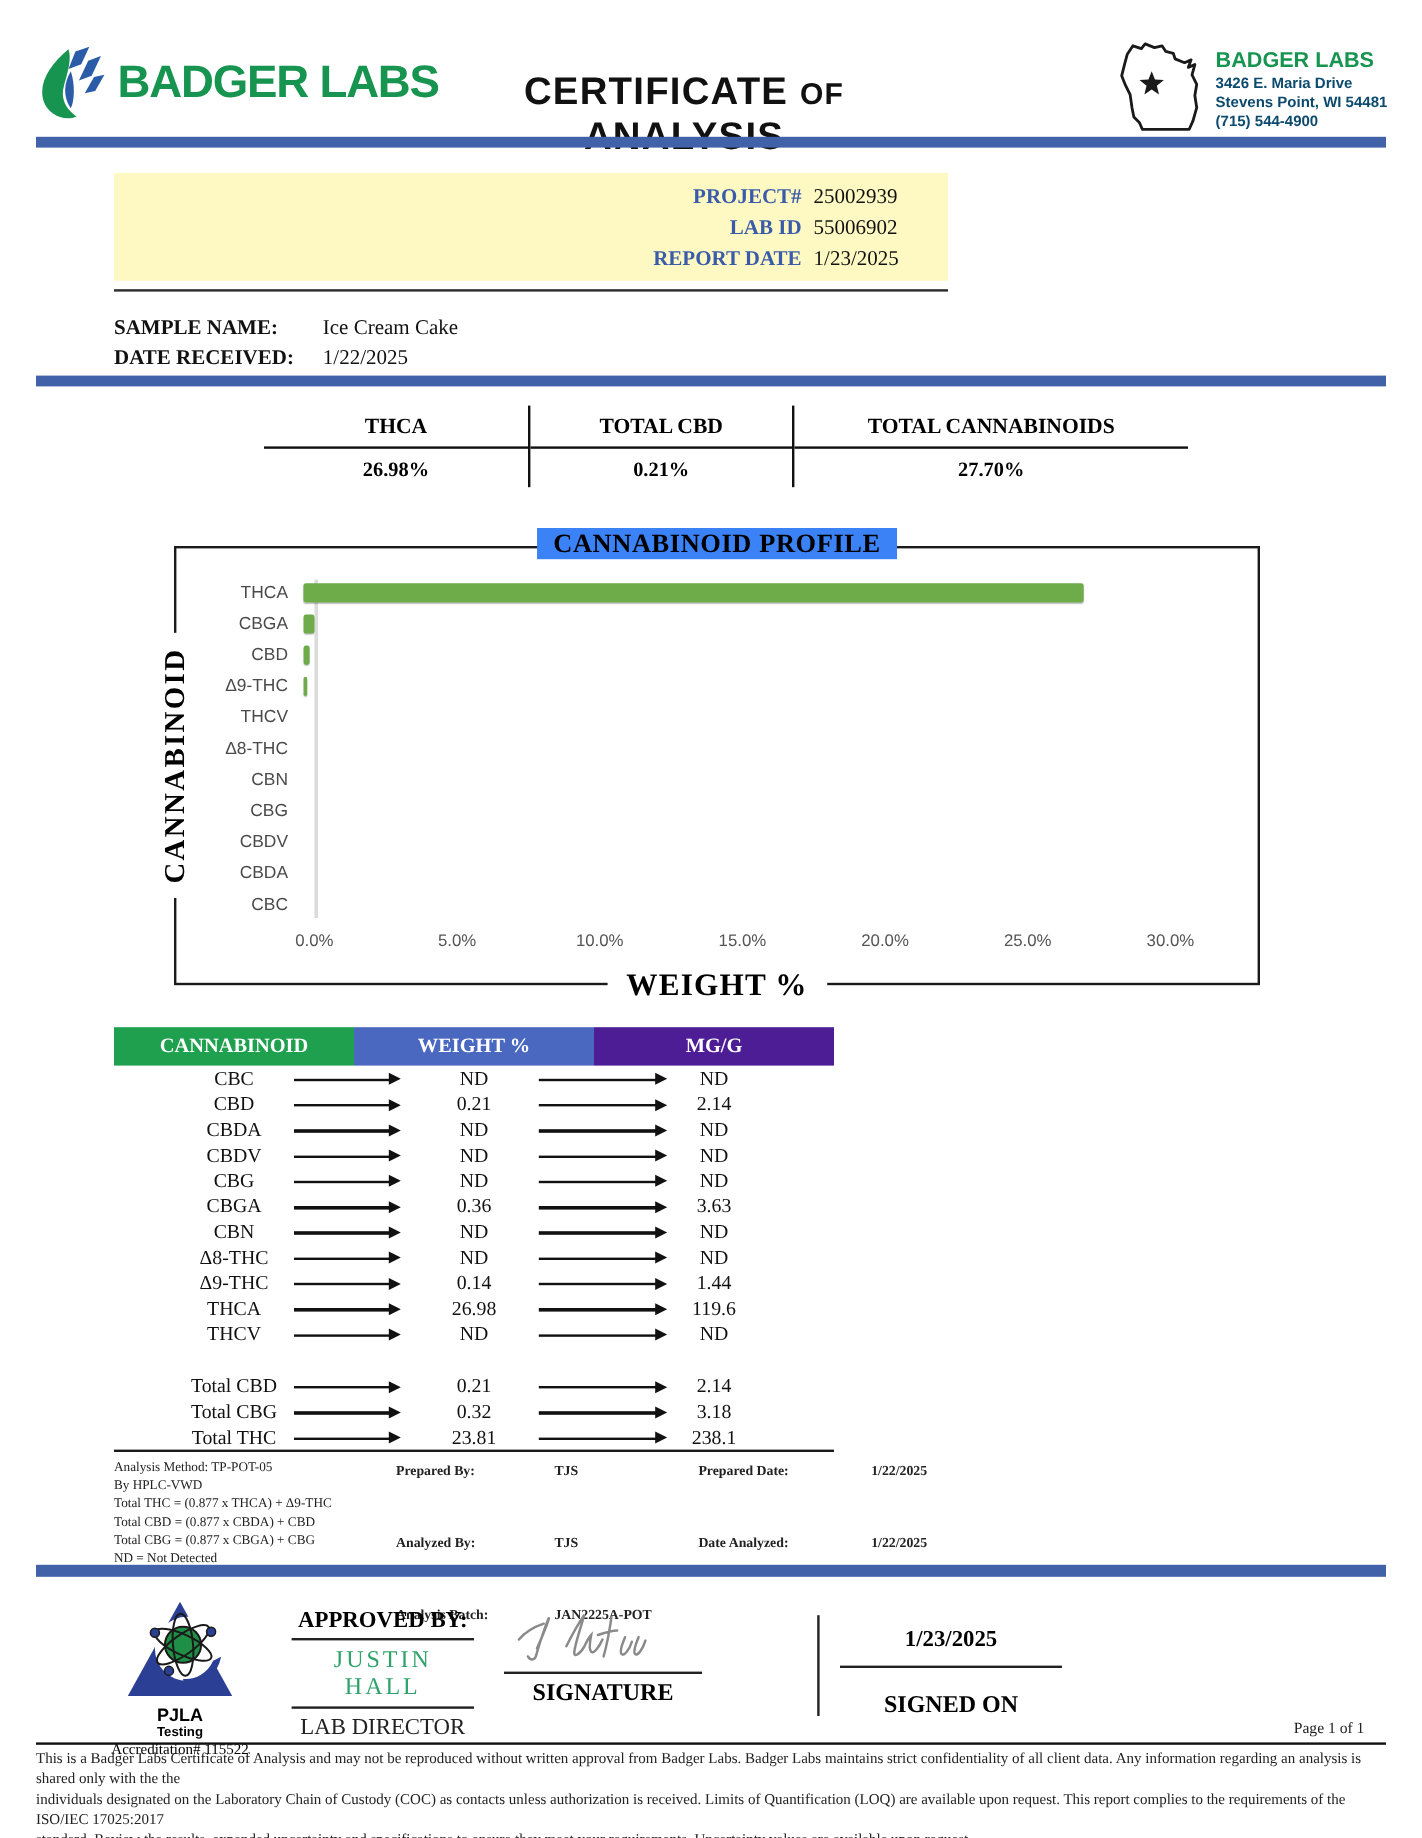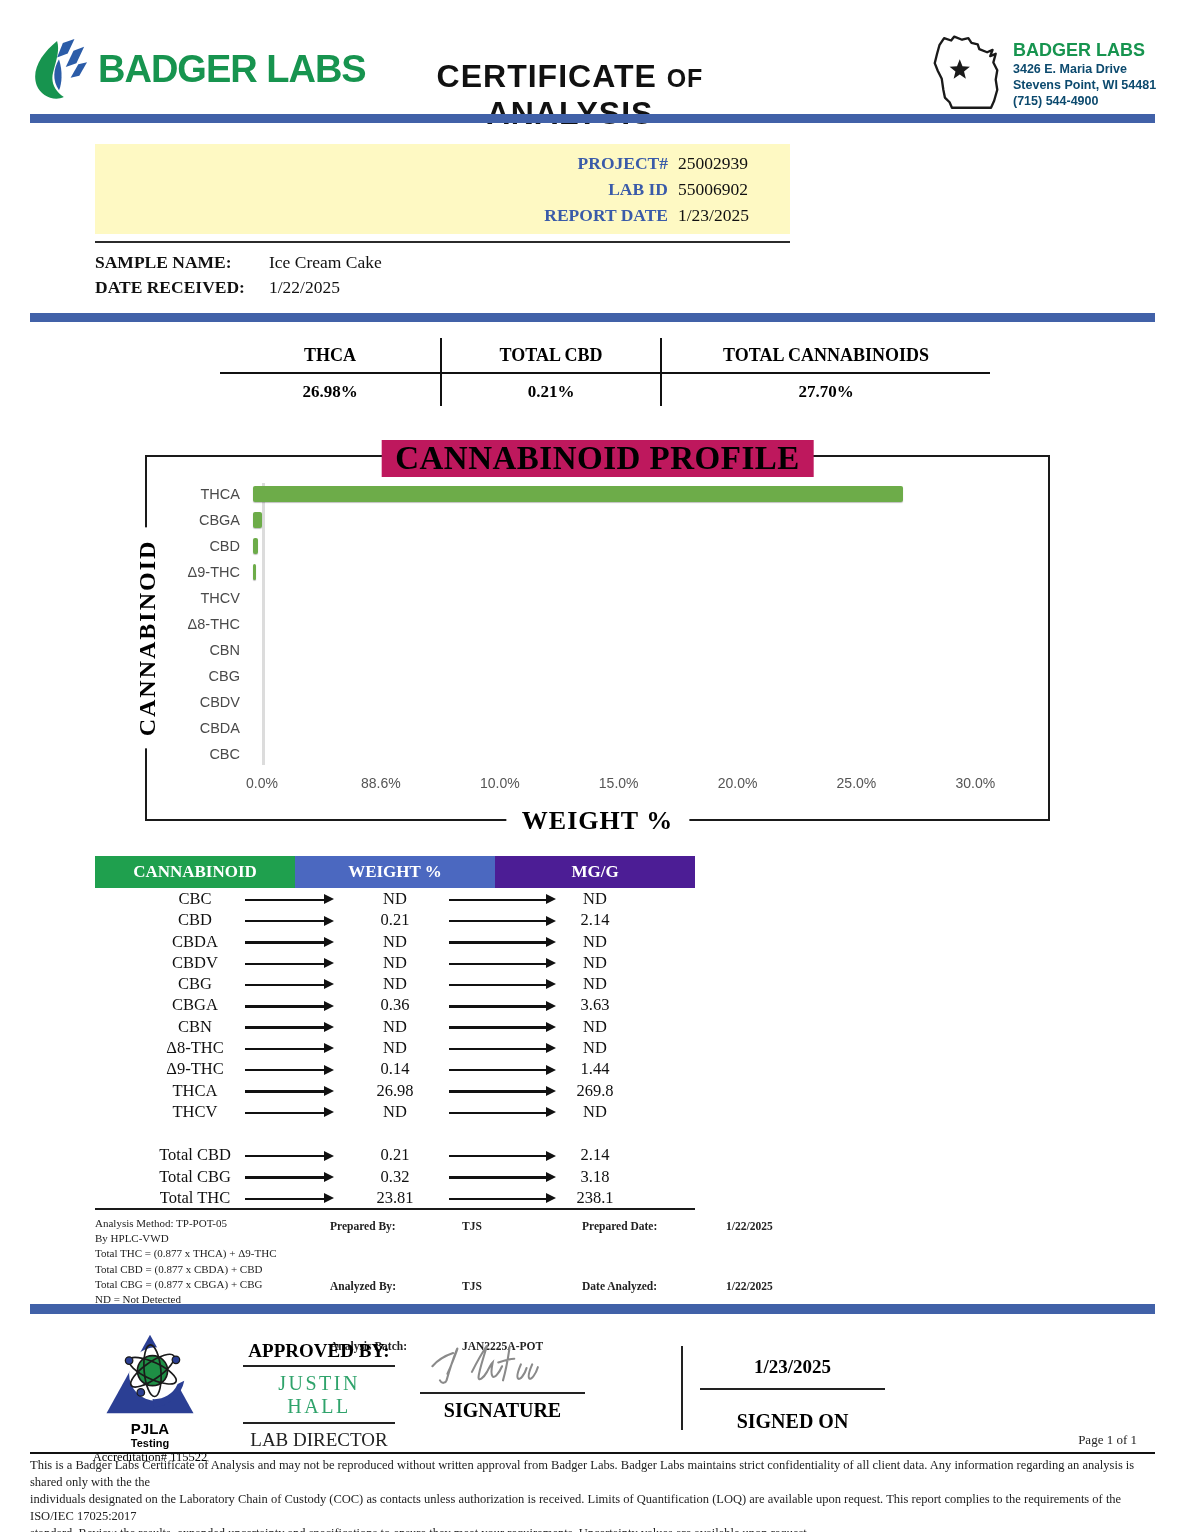--- a/index.html
+++ b/index.html
@@ -25,36 +25,36 @@
   
   .report-block { position:absolute; left:95px; top:140px; width:695px; }
   .report-heading { border-bottom:2.5px solid #2b2b2b; padding-bottom:2px; }
   .rh-accent { color:#3a5ba9; font-weight:bold; font-size:26px; }
   .rh-rest { color:#111; font-weight:bold; font-size:20px; margin-left:8px; }
   .report-fields { background:#fef9c3; margin-top:4px; padding:6px 4px 6px 0; }
   .rfield { display:flex; justify-content:flex-end; align-items:baseline; height:26px; line-height:26px; }
   .rlabel { color:#3a5ba9; font-weight:bold; font-size:17.5px; }
   .rvalue { width:108px; margin-left:10px; font-size:17.5px; color:#111; text-align:left; }
   .report-line2 { border-top:2.5px solid #2b2b2b; margin-top:7px; }
-  .sample-rows { margin-top:7px; }
+  .sample-rows { margin-top:17px; }
   .srow { height:25px; line-height:25px; }
   .slabel { display:inline-block; width:170px; font-weight:bold; font-size:17.5px; color:#111; }
   .svalue { font-size:17.5px; color:#111; }
 
   
   .summary { position:absolute; left:220px; top:338px; width:770px; display:grid; grid-template-columns:220px 220px 330px; }
   .sum-cell { text-align:center; }
   .sum-cell + .sum-cell { border-left:2px solid #111; }
   .sum-label { font-weight:bold; font-size:18px; height:36px; line-height:34px; border-bottom:2px solid #111; }
   .sum-value { font-weight:bold; font-size:17px; height:32px; line-height:36px; }
 
   
   .chart-box { position:absolute; left:145px; top:455px; width:905px; height:366px; border:2px solid #1a1a1a; background:#fff; }
-  .chart-title { position:absolute; top:-17px; left:50%; transform:translateX(-50%); background:#be185d; padding:0 14px;
-                 font-weight:bold; font-size:33px; letter-spacing:0.5px; white-space:nowrap; }
+  .chart-title { position:absolute; top:-17px; left:50%; transform:translateX(-50%); background:#3b82f6; padding:0 14px;
+                 font-weight:bold; font-size:22px; letter-spacing:0.5px; white-space:nowrap; }
   .chart-ylabel { position:absolute; top:50%; left:0; transform:translate(-50%,-50%) rotate(-90deg); background:#fff;
                   padding:0 12px; font-weight:bold; font-size:24px; letter-spacing:2px; white-space:nowrap; }
   .chart-xlabel { position:absolute; bottom:-17px; left:50%; transform:translateX(-50%); background:#fff; padding:0 16px;
                   font-weight:bold; font-size:26px; letter-spacing:1px; white-space:nowrap; }
   .plot { position:relative; margin:24px 18px 0 10px; }
   .plot::before { content:''; position:absolute; left:105px; top:2px; bottom:2px; width:3px; background:#dcdcdc; }
   .crow { display:flex; align-items:center; height:26px; }
   .clabel { width:95px; text-align:right; padding-right:12px; font-family:"Liberation Sans", sans-serif; font-size:14.5px; color:#4a4a4a; }
   .ctrack { flex:1; position:relative; height:100%; }
   .cbar { position:absolute; left:1px; top:50%; transform:translateY(-50%); height:16px; background:#6dac49; border-radius:2px;
@@ -241,21 +241,21 @@
           <span class="clabel">CBDA</span>
           <div class="ctrack"></div>
         </div>
         <div class="crow">
           <span class="clabel">CBC</span>
           <div class="ctrack"></div>
         </div>
       </div>
     <div class="cticks">
         <span class="ctick" style="left: 0%;">0.0%</span>
-        <span class="ctick" style="left: 15.48%;">88.6%</span>
+        <span class="ctick" style="left: 15.48%;">5.0%</span>
         <span class="ctick" style="left: 30.96%;">10.0%</span>
         <span class="ctick" style="left: 46.44%;">15.0%</span>
         <span class="ctick" style="left: 61.92%;">20.0%</span>
         <span class="ctick" style="left: 77.4%;">25.0%</span>
         <span class="ctick" style="left: 92.88%;">30.0%</span>
       </div>
     <div class="chart-xlabel">WEIGHT %</div>
   </div>
 
   <div class="rtable">
@@ -326,21 +326,21 @@
           <span class="arr arr1"></span>
           <span class="tweight">0.14</span>
           <span class="arr arr2"></span>
           <span class="tmgg">1.44</span>
         </div>
         <div class="trow">
           <span class="tname">THCA</span>
           <span class="arr arr1"></span>
           <span class="tweight">26.98</span>
           <span class="arr arr2"></span>
-          <span class="tmgg">269.8</span>
+          <span class="tmgg">119.6</span>
         </div>
         <div class="trow">
           <span class="tname">THCV</span>
           <span class="arr arr1"></span>
           <span class="tweight">ND</span>
           <span class="arr arr2"></span>
           <span class="tmgg">ND</span>
         </div>
         <div class="tspacer"></div>
         <div class="trow">

